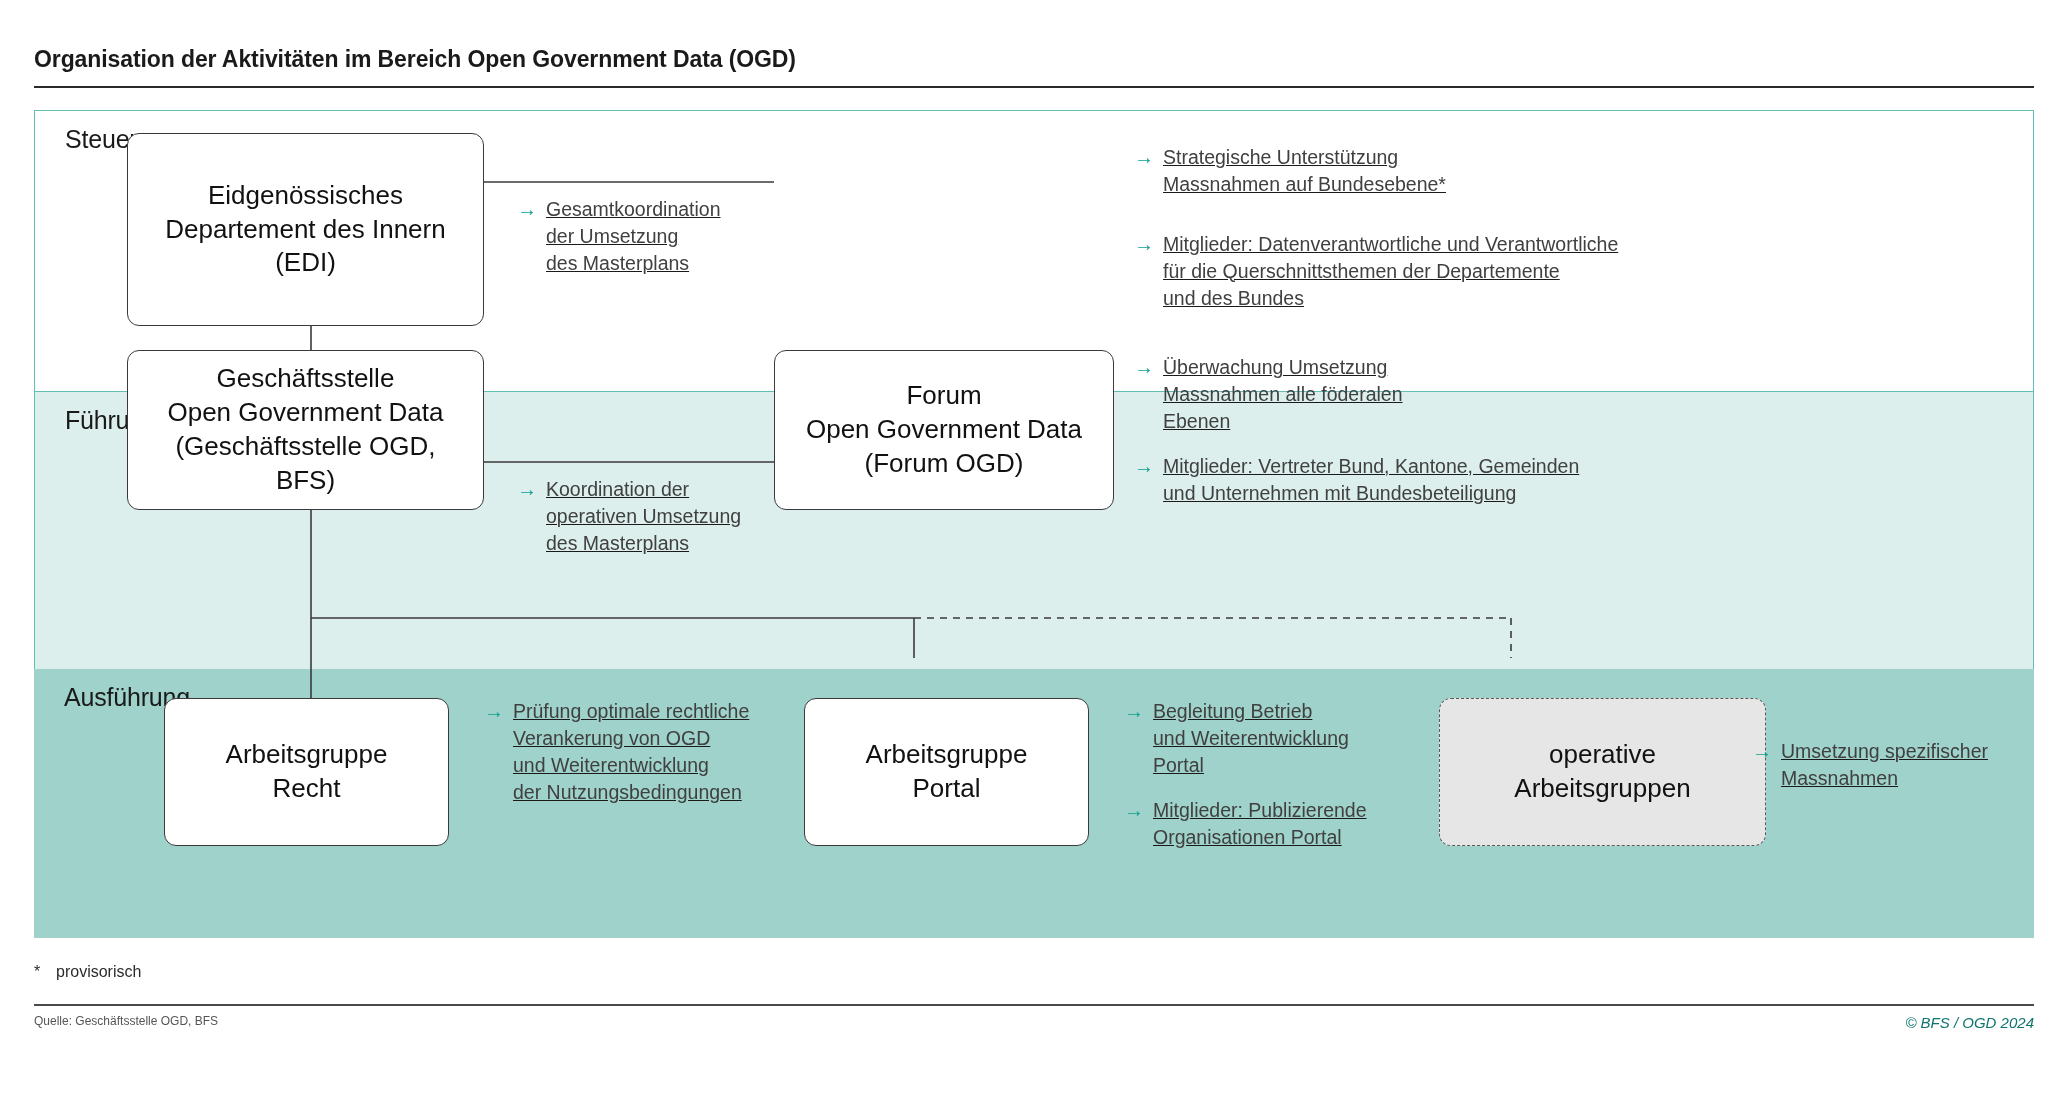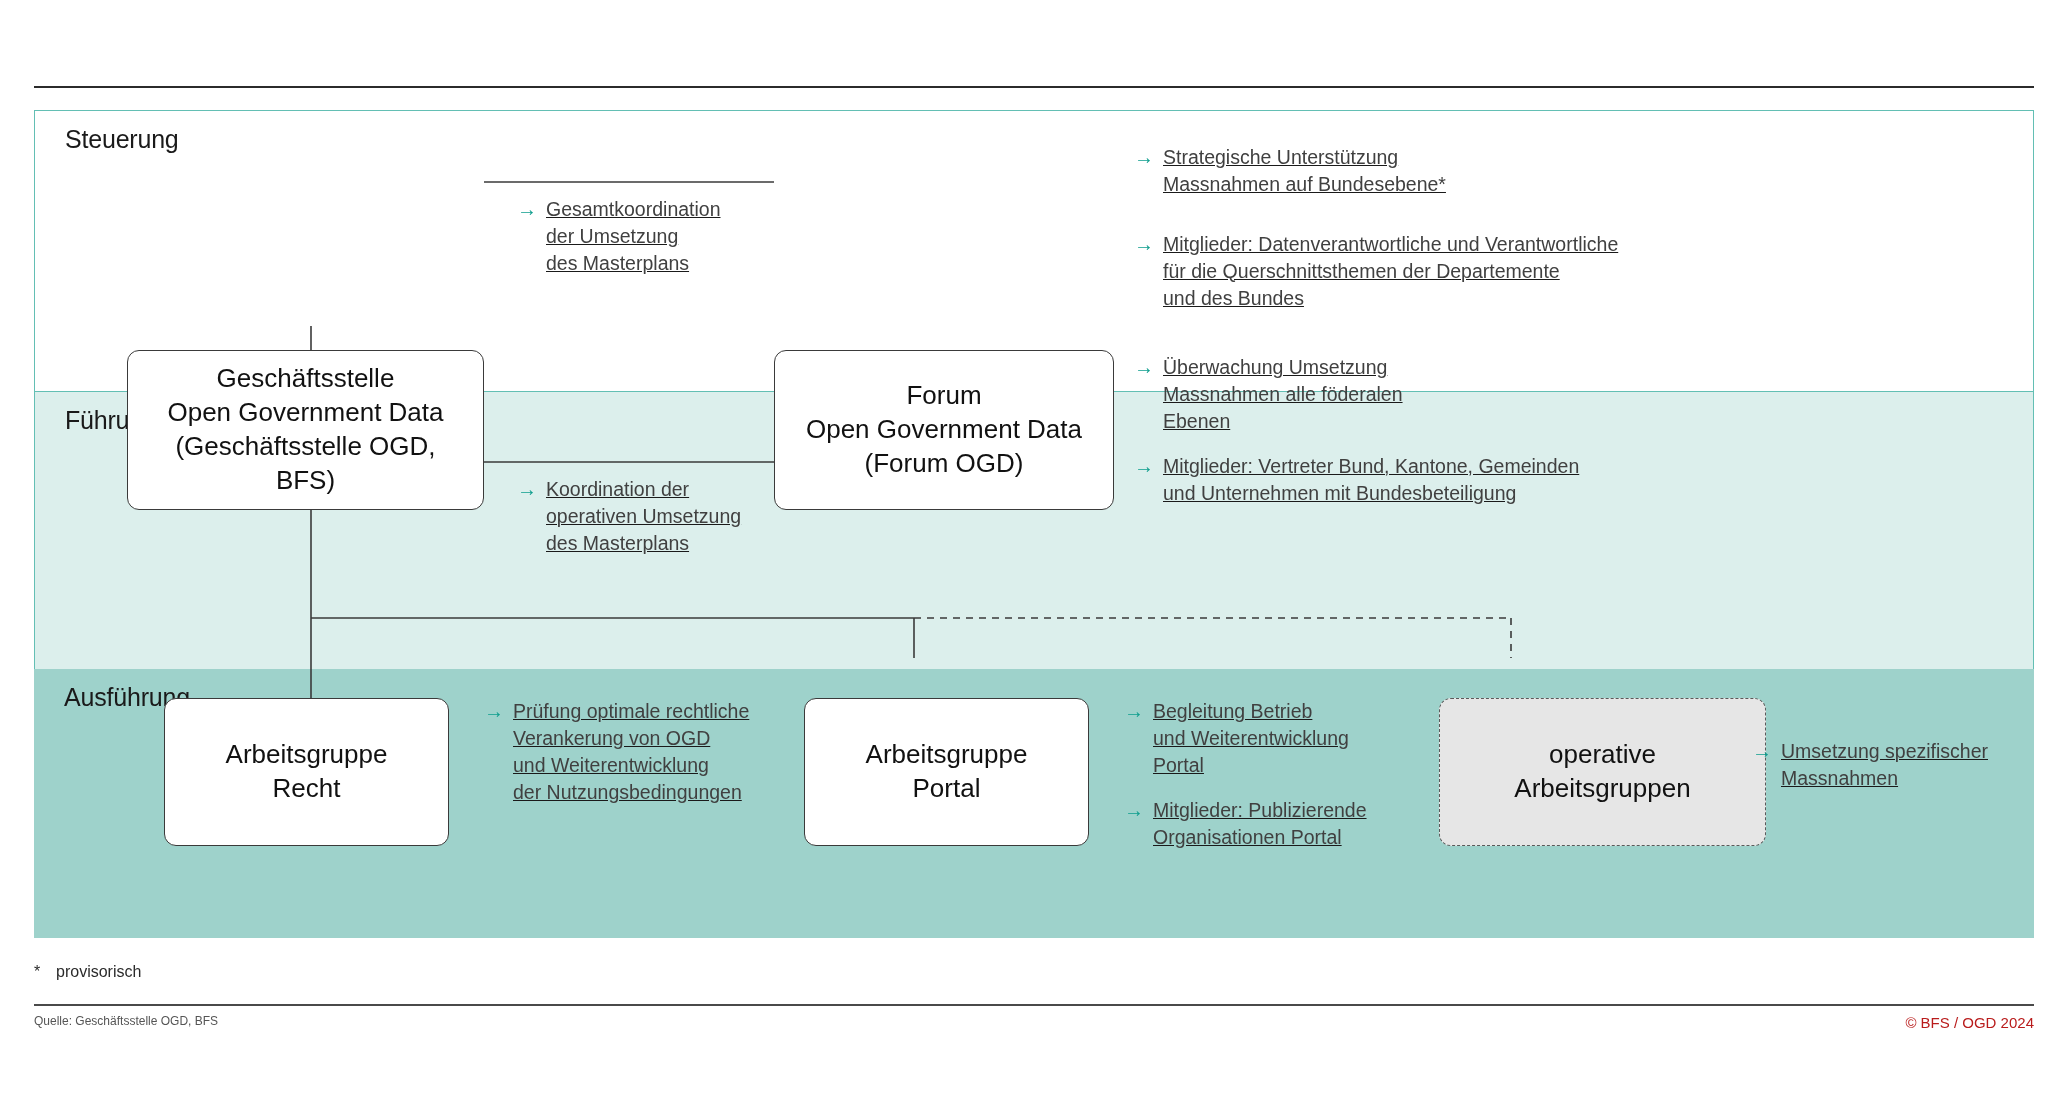--- a/index.html
+++ b/index.html
@@ -179,28 +179,30 @@
     left: 34px;
     top: 1014px;
     font-size: 12px;
     color: #555555;
   }
   .copyright {
     position: absolute;
     right: 34px;
     top: 1014px;
     font-size: 15px;
-    color: #b91c1c;
+    color: #0f766e;
+    font-style: italic;
   }
 </style>
 </head>
 <body>
 
 <div id="page">
 
+  <div class="title">Organisation der Aktivitäten im Bereich Open Government Data (OGD)</div>
   <div class="title-rule"></div>
 
   <div class="frame">
 
     <div class="band band-steuerung">
       <div class="band-label">Steuerung</div>
     </div>
 
     <div class="band band-fuehrung">
       <div class="band-label">Führung</div>
@@ -221,20 +223,25 @@
       <line x1="277" y1="400" x2="277" y2="600" stroke="#3a3a3a" stroke-width="1.6"></line>
 
       <line x1="277" y1="508" x2="880" y2="508" stroke="#3a3a3a" stroke-width="1.6"></line>
 
       <line x1="880" y1="508" x2="880" y2="548" stroke="#3a3a3a" stroke-width="1.6"></line>
 
       <line x1="880" y1="508" x2="1477" y2="508" stroke="#3a3a3a" stroke-width="1.6" stroke-dasharray="7 6"></line>
       <line x1="1477" y1="508" x2="1477" y2="548" stroke="#3a3a3a" stroke-width="1.6" stroke-dasharray="7 6"></line>
     </svg>
 
+    <div class="node" style="left:93px; top:23px; width:357px; height:193px;">
+      <span style="white-space: pre-line;">Eidgenössisches
+Departement des Innern
+(EDI)</span>
+    </div>
 
 
     <div class="node" style="left:93px; top:240px; width:357px; height:160px;">
       <span style="white-space: pre-line;">Geschäftsstelle
 Open Government Data
 (Geschäftsstelle OGD,
 BFS)</span>
     </div>
 
     <div class="node" style="left:740px; top:240px; width:340px; height:160px;">

